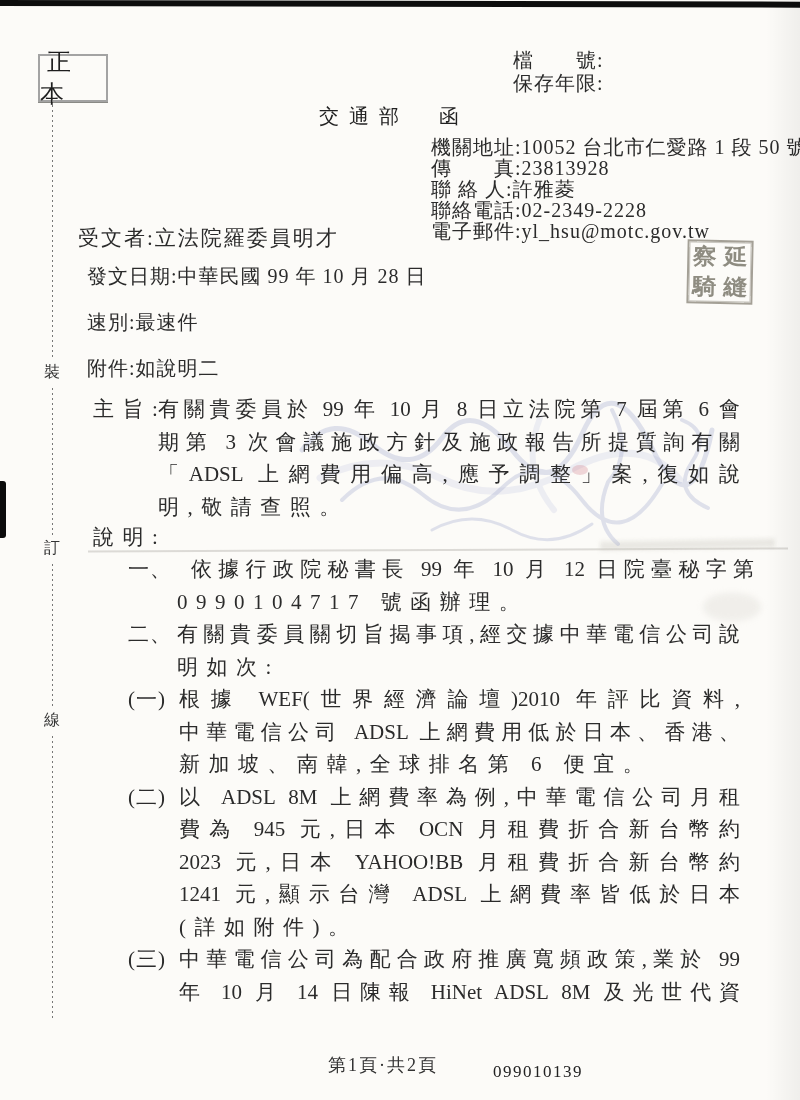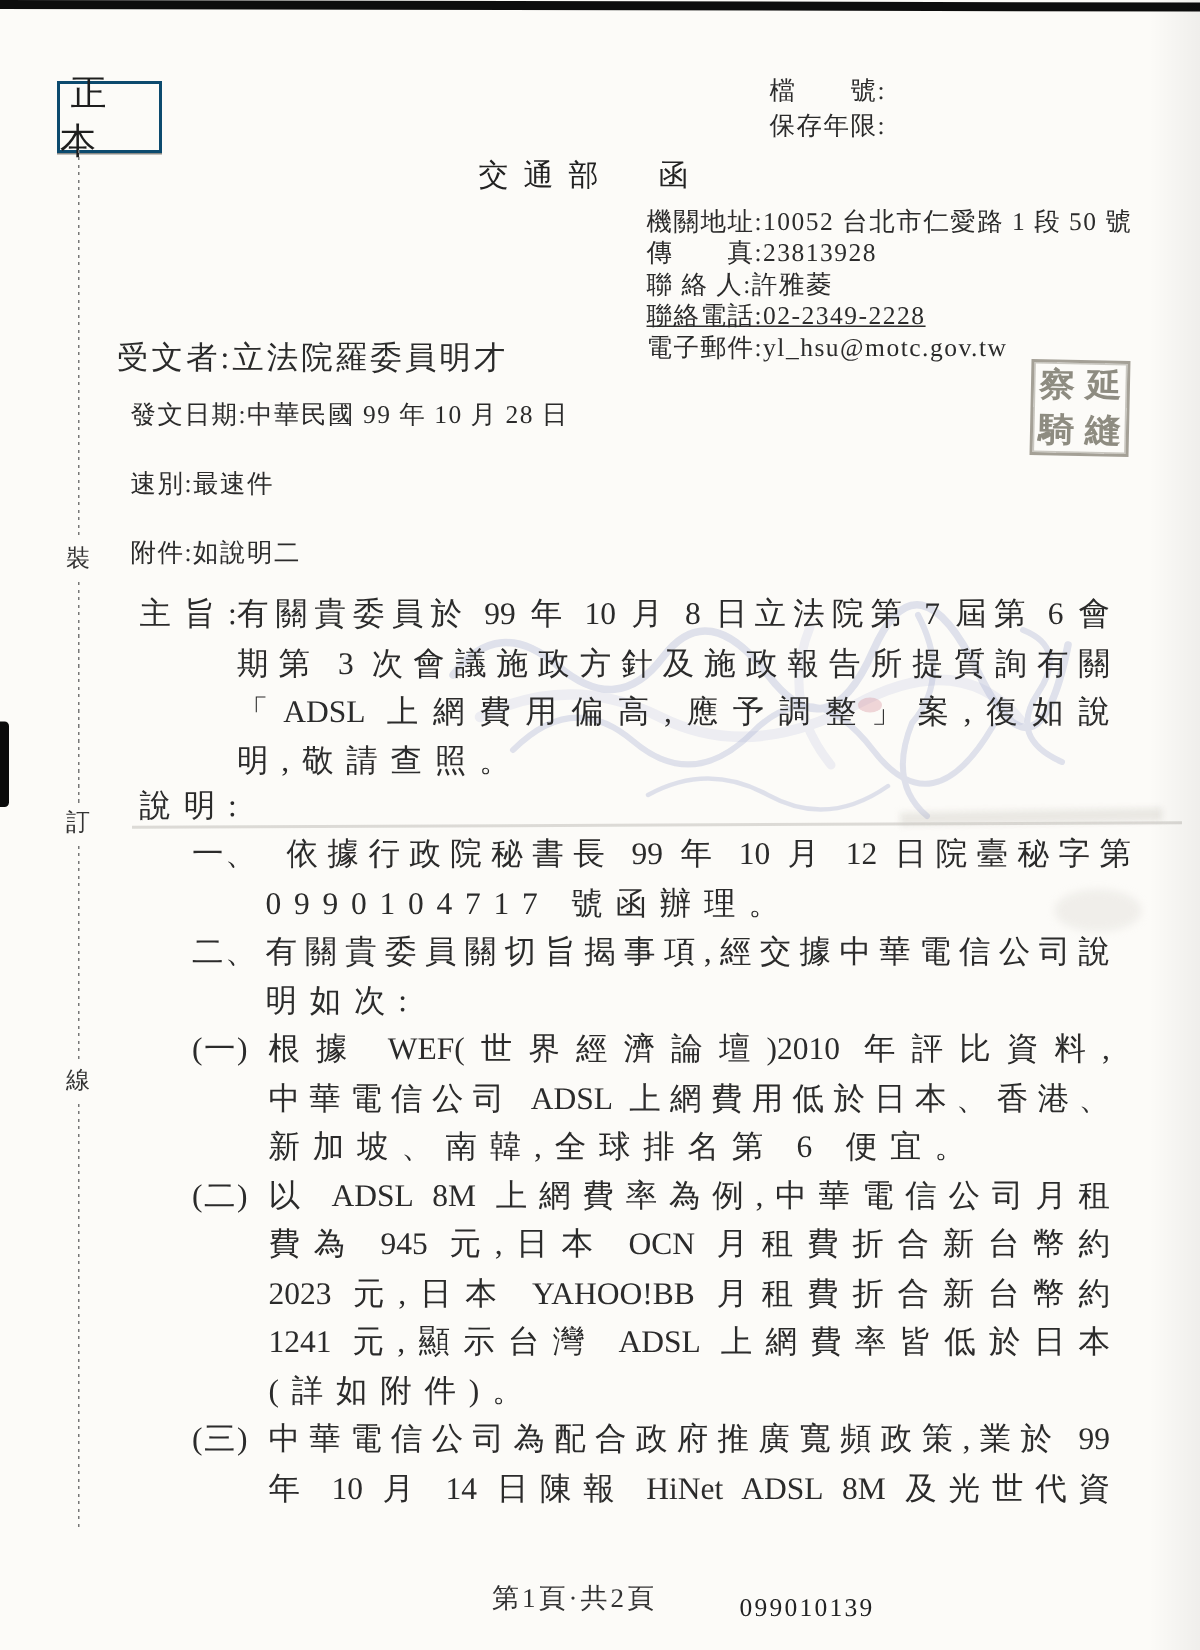--- a/index.html
+++ b/index.html
@@ -10,25 +10,25 @@
   }
   #page{
     position:relative;width:800px;height:1100px;
     background:#fcfbf8;color:#2b2b2b;
   }
   .t{position:absolute;white-space:nowrap;color:#2b2b2b;}
   
   .b{font-size:21px;line-height:27px;letter-spacing:1px;}
   .sp{letter-spacing:8.5px;}              
   .just{white-space:normal;text-align:justify;text-align-last:justify;text-justify:inter-character;letter-spacing:0;}
-  .sm{font-size:17px;line-height:21px;letter-spacing:1px;}
+  .sm{font-size:20px;line-height:21px;letter-spacing:1px;}
   
   .copybox{
     position:absolute;left:38px;top:54px;width:66px;height:44px;
-    border:2px solid #0c4a6e;box-shadow:0 1px 0 #8a8a86;
+    border:2px solid #a3a3a3;box-shadow:0 1px 0 #8a8a86;
     display:flex;align-items:center;justify-content:center;
     font-size:24px;letter-spacing:7px;text-indent:7px;color:#1e1e1e;
   }
   .title{font-size:20px;letter-spacing:10px;color:#222;}
   
   .dash{position:absolute;left:52px;width:1px;background-image:repeating-linear-gradient(to bottom,#777 0 2px,transparent 2px 5px);}
   .bindchar{position:absolute;left:44px;font-size:16px;color:#333;letter-spacing:0;}
   
   .seal{
     position:absolute;left:687px;top:240px;width:62px;height:60px;
@@ -81,21 +81,21 @@
     </div>
 
   <div class="t sm" style="left:513px;top:50px;">檔　　號:</div>
   <div class="t sm" style="left:513px;top:73px;">保存年限:</div>
 
   <div class="t title" style="left:319px;top:103px;">交通部　函</div>
 
   <div class="t sm" style="left:431px;top:137px;">機關地址:10052 台北市仁愛路 1 段 50 號</div>
   <div class="t sm" style="left:431px;top:158px;">傳　　真:23813928</div>
   <div class="t sm" style="left:431px;top:179px;">聯 絡 人:許雅菱</div>
-  <div class="t sm" style="left:431px;top:200px;text-decoration:underline;">聯絡電話:02-2349-2228</div>
+  <div class="t sm" style="left:431px;top:200px;">聯絡電話:02-2349-2228</div>
   <div class="t sm" style="left:431px;top:221px;">電子郵件:yl_hsu@motc.gov.tw</div>
 
   <div class="seal">
     <span>察</span>
     <span>延</span>
     <span>騎</span>
     <span>縫</span>
   </div>
 
   <div class="t" style="left:78px;top:224px;font-size:21px;letter-spacing:2px;">受文者:立法院羅委員明才</div>

